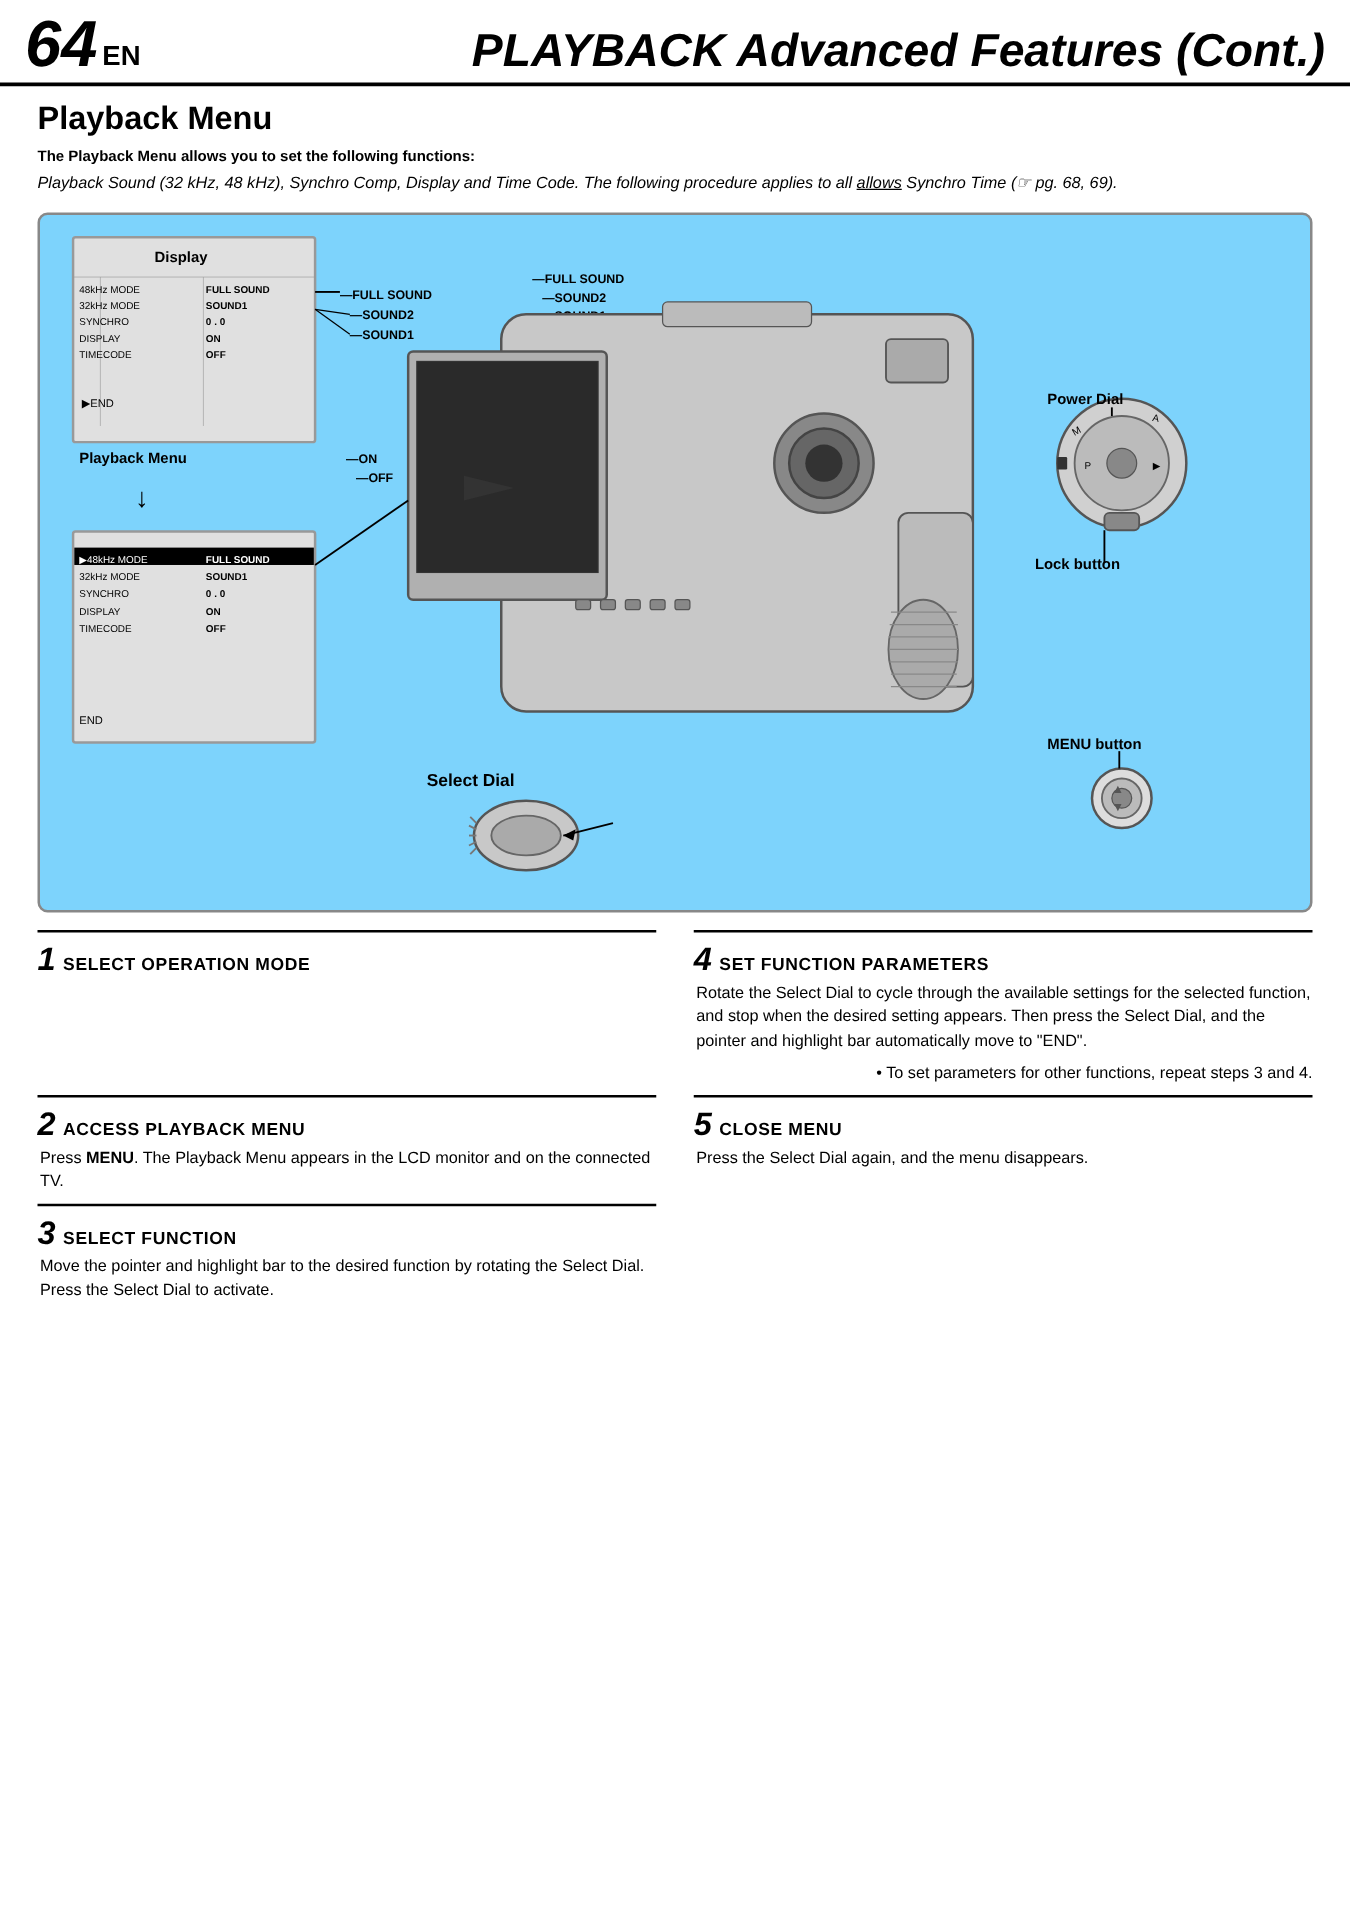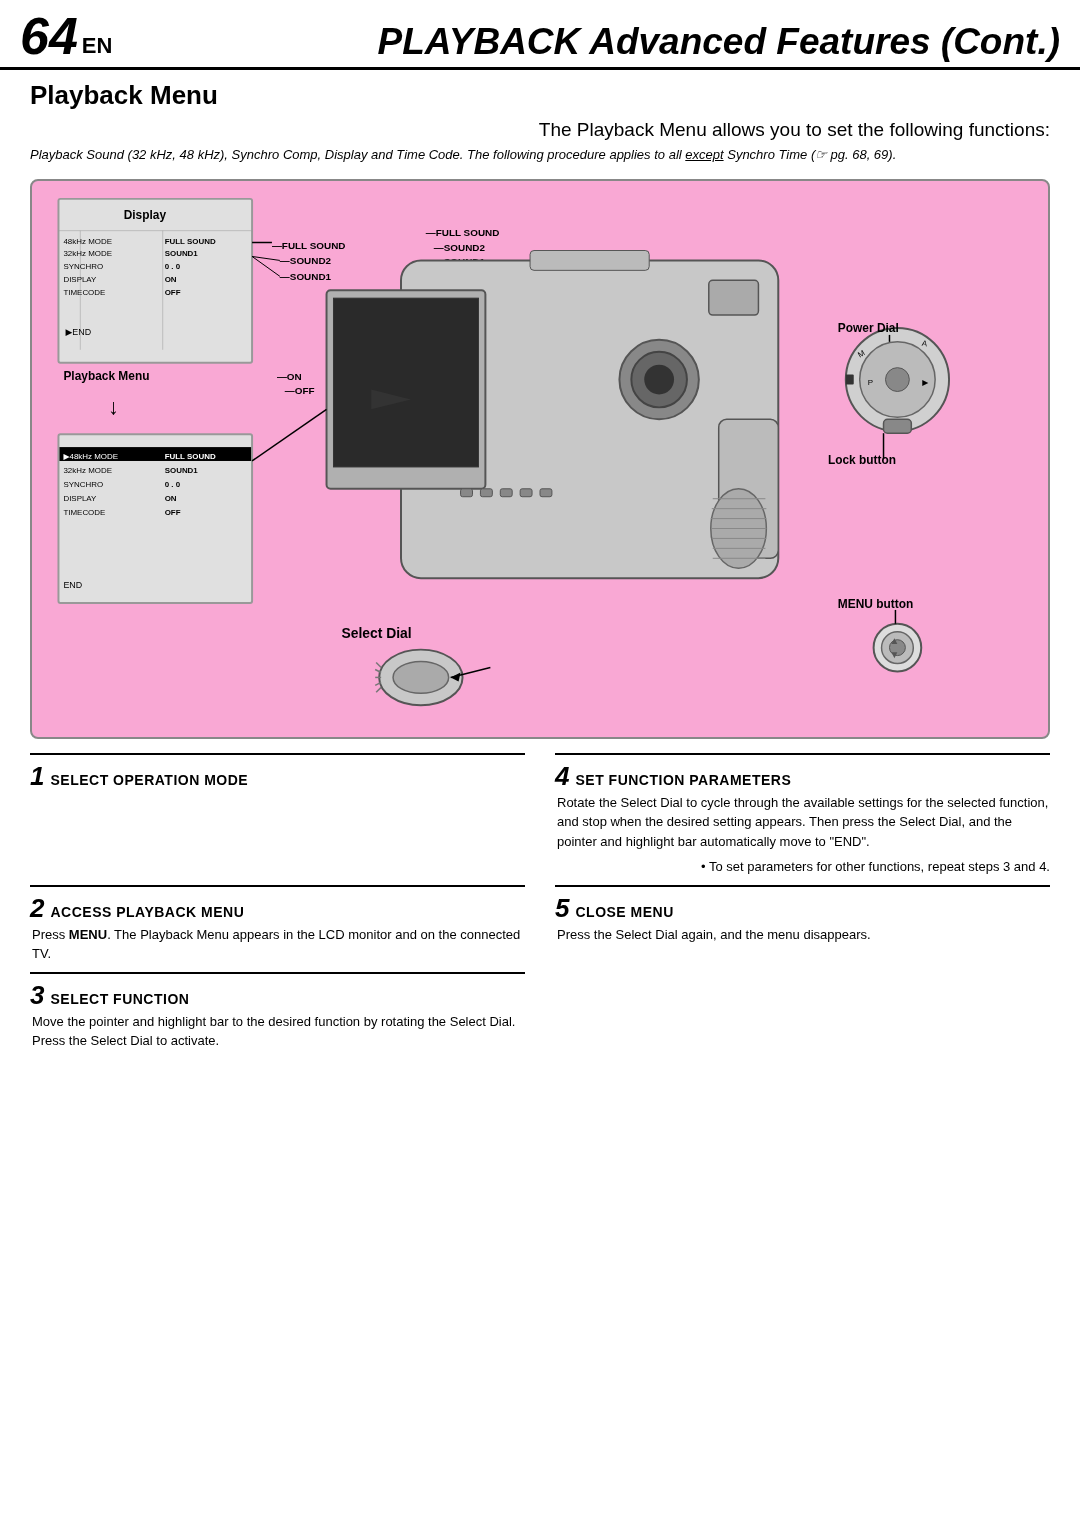--- a/index.html
+++ b/index.html
@@ -46,44 +46,43 @@
 
     
     .section-title {
       font-size: 26px;
       font-weight: bold;
       margin-bottom: 8px;
     }
 
     
     .intro-bold {
-      font-weight: normal;
-      font-size: 19px;
+      font-weight: bold;
+      font-size: 12px;
       margin-bottom: 4px;
-      text-align: right;
     }
     .intro-italic {
       font-style: italic;
       font-size: 13px;
       line-height: 1.5;
     }
     .intro-italic u {
       text-decoration: underline;
     }
 
     
     .diagram-box {
       border: 2px solid #888;
       border-radius: 8px;
       margin: 14px 0;
       padding: 16px;
       position: relative;
       height: 560px;
       overflow: hidden;
-      background: #f9a8d4;
+      background: #7dd3fc;
     }
 
     
     .diagram-svg {
       position: absolute;
       top: 0; left: 0;
       width: 100%;
       height: 100%;
       pointer-events: none;
     }
@@ -146,21 +145,21 @@
   <span class="page-en">EN</span>
   <span class="header-title">PLAYBACK Advanced Features (Cont.)</span>
 </div>
 
 <div class="page-content">
 
   <div class="section-title">Playback Menu</div>
 
   <div class="intro-bold">The Playback Menu allows you to set the following functions:</div>
   <div class="intro-italic">
-    <em><span>Playback Sound (32 kHz, 48 kHz), Synchro Comp, Display</span> and <span>Time Code</span></em>. The following procedure applies to all <u>except</u> <em>Synchro Time</em> (☞ pg. 68, 69).
+    <em><span>Playback Sound (32 kHz, 48 kHz), Synchro Comp, Display</span> and <span>Time Code</span></em>. The following procedure applies to all <u>allows</u> <em>Synchro Time</em> (☞ pg. 68, 69).
   </div>
 
   <div class="diagram-box">
 
     <svg class="diagram-svg" viewBox="0 0 1020 560">
 
       <rect x="25" y="18" width="195" height="165" fill="#e0e0e0" stroke="#999" stroke-width="2" rx="2"></rect>
       <text x="112" y="38" text-anchor="middle" font-weight="bold" font-size="12">Display</text>
       <line x1="47" y1="50" x2="47" y2="170" stroke="#999" stroke-width="0.5"></line>
       <line x1="130" y1="50" x2="130" y2="170" stroke="#999" stroke-width="0.5"></line>

